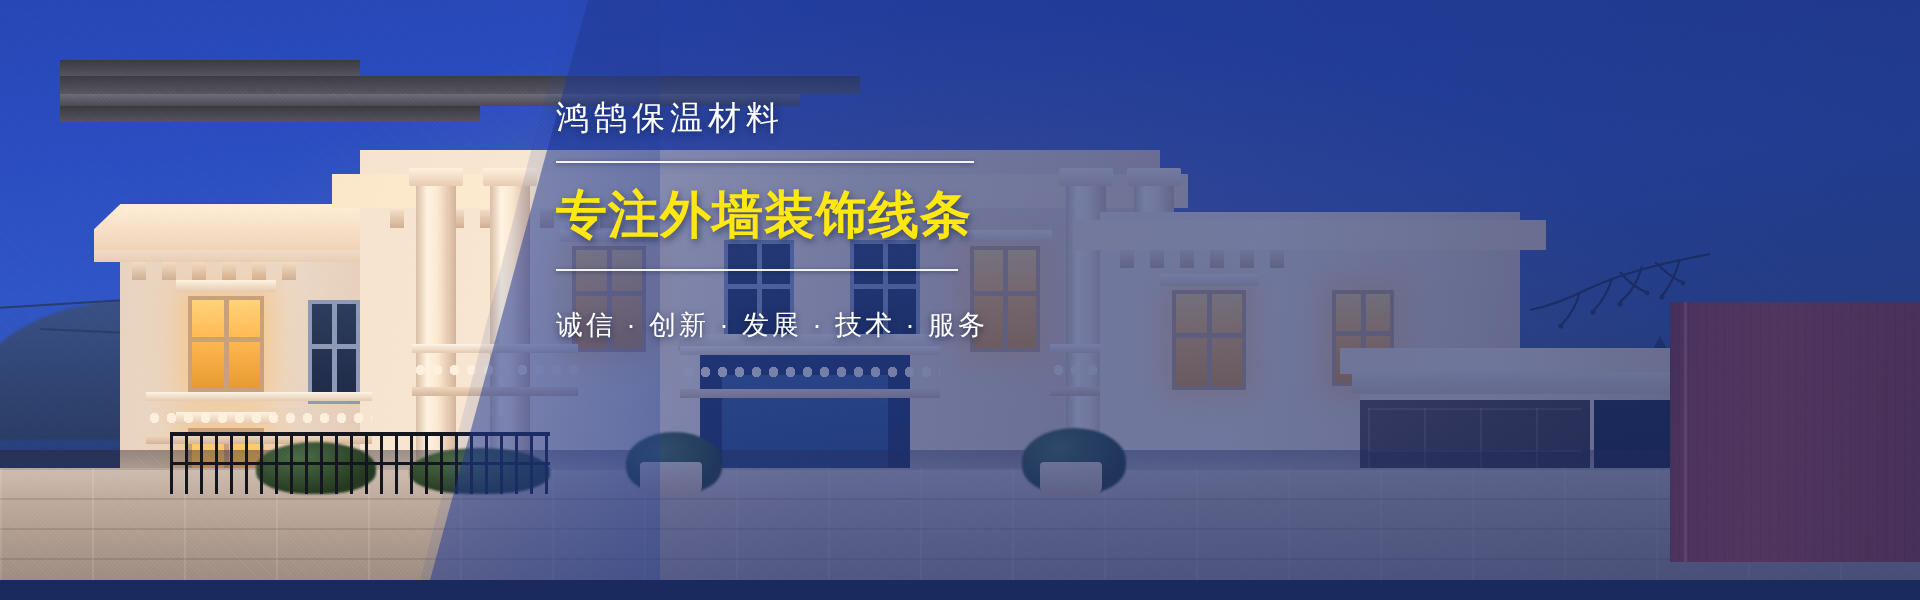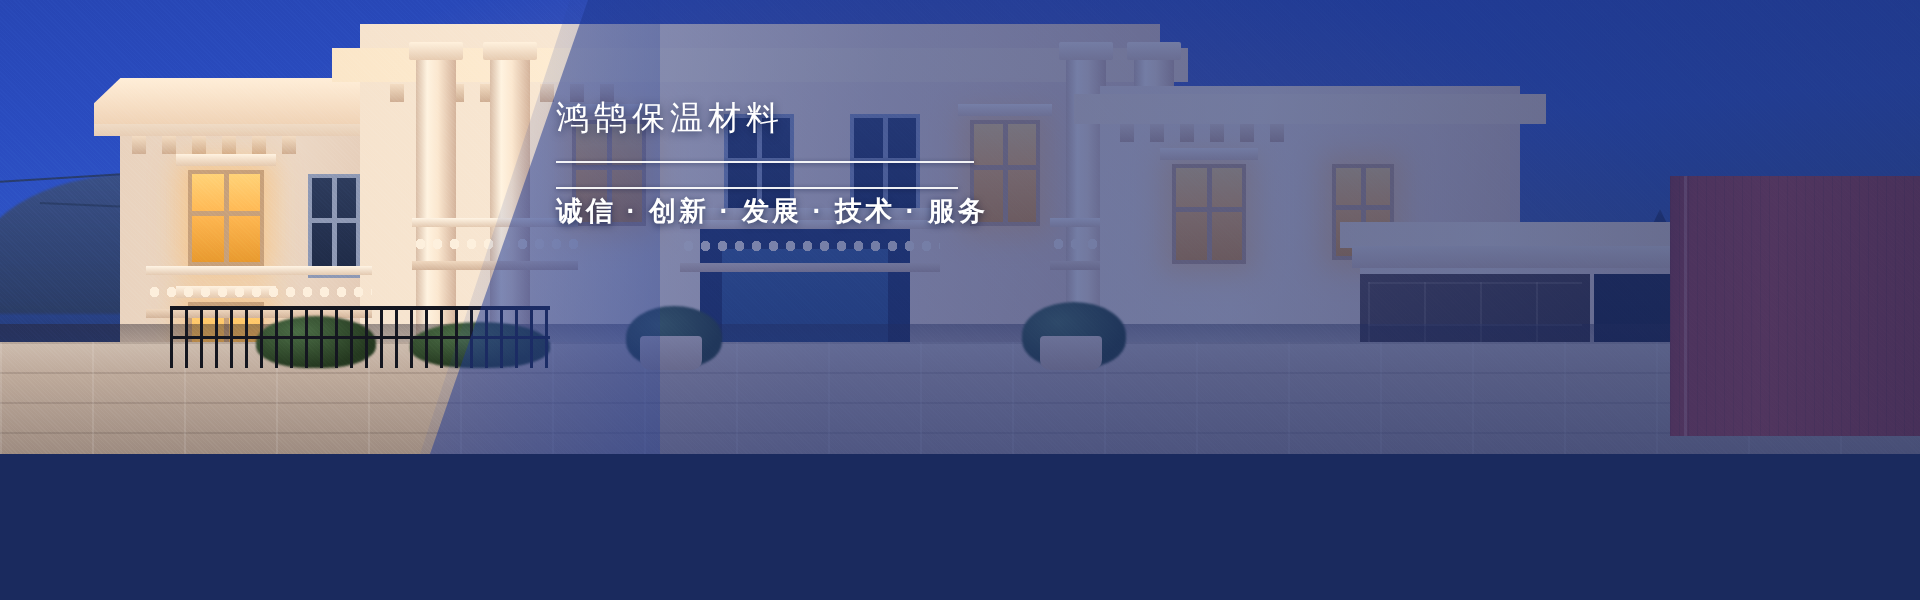--- a/index.html
+++ b/index.html
@@ -4,21 +4,21 @@
 <style>
   * { margin:0; padding:0; box-sizing:border-box; }
   html,body { background:#1a2a5e; }
   body {
     font-family:"Liberation Sans","DejaVu Sans",sans-serif;
   }
 
   .banner {
     position:relative;
     width:1920px;
-    height:454px;
+    height:580px;
     overflow:hidden;
     background:#404040;
   }
 
   
   .photo { position:absolute; inset:0; overflow:hidden; }
 
   
   .sky {
     position:absolute; inset:0;
@@ -285,27 +285,26 @@
   }
   .headline .line2 { letter-spacing:1px; }
   .rule2 {
     margin-top:24px;
     height:2px;
     width:402px;
     background:rgba(255,255,255,0.92);
     box-shadow:0 1px 4px rgba(10,20,55,.5);
   }
   .tagline {
-    margin-top:4px;
+    margin-top:36px;
     color:#ffffff;
     font-size:27px;
     letter-spacing:3px;
     white-space:nowrap;
     text-shadow:0 2px 7px rgba(8,18,52,.7);
-    font-weight:bold;
   }
 </style>
 </head>
 <body>
 
 <div class="banner">
 
   <div class="photo">
 
     <div class="sky"></div>
@@ -459,20 +458,21 @@
   <div class="overlay-soft"></div>
   <div class="overlay-panel"></div>
 
   <div class="content">
 
     <div class="brand">鸿鹄保温材料</div>
 
     <div class="rule"></div>
 
     <div class="headline">
+      <div class="line2">专注外墙装饰线条</div>
     </div>
 
     <div class="rule2"></div>
 
     <div class="tagline">诚信 · 创新 · 发展 · 技术 · 服务</div>
   </div>
 
 </div>
 
 </body></html>

